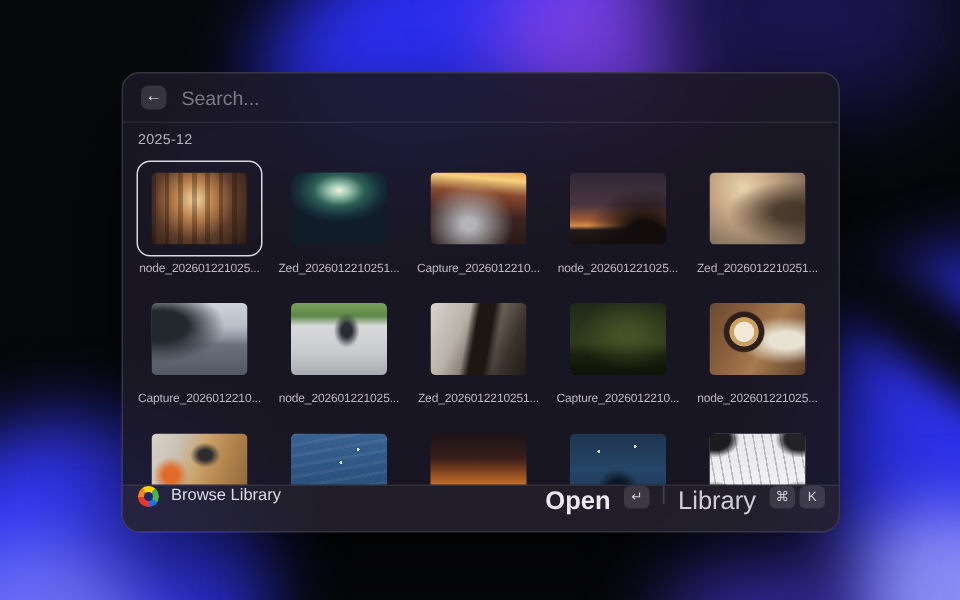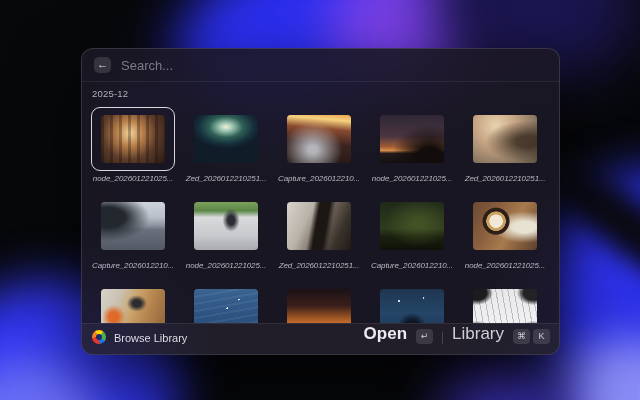--- a/index.html
+++ b/index.html
@@ -33,29 +33,29 @@
   .back-btn { width:17px; height:16px; border-radius:5px; background:rgba(255,255,255,0.13);
     color:#e4e2e8; font-size:11px; line-height:15px; text-align:center; cursor:pointer; flex:0 0 auto; }
   .search-input { flex:1; background:transparent; border:none; outline:none;
     font-size:13px; color:#ec4899; font-family:inherit; }
   .search-input::placeholder { color:#7d7a87; }
 
   .content { flex:1 1 auto; overflow:hidden; padding:4px 12px 0 9px; position:relative; }
   .section-label { font-size:9.5px; color:#b4b1bc; margin:2px 0 8px 1px; letter-spacing:0.2px; }
 
   .grid { display:flex; flex-wrap:wrap; width:465px; }
-  .cell { width:84px; margin:0 9px 9px 0; cursor:pointer;font-style:italic; }
+  .cell { width:84px; margin:0 9px 9px 0; cursor:pointer; }
   .thumb-wrap { width:84px; height:64px; border:1.5px solid transparent; border-radius:9px;
     display:flex; align-items:center; justify-content:center; }
   .cell.selected .thumb-wrap { border-color:#d9d8de; }
   .thumb { width:64px; height:48px; border-radius:3.5px; background:#444; }
   .fname { margin-top:3px; height:11px; font-size:8px; letter-spacing:-0.1px; color:#bab7c1;
     text-align:center; white-space:nowrap; overflow:hidden; }
 
-  .footer { flex:0 0 27px; display:flex; align-items:flex-end; padding:0 9px 10px 10px;
+  .footer { flex:0 0 27px; display:flex; align-items:flex-start; padding:0 9px 10px 10px;
     background:rgba(255,255,255,0.035); border-top:1px solid rgba(255,255,255,0.08); z-index:2; }
   .src-icon { width:14px; height:14px; border-radius:50%; margin-right:8px; position:relative; flex:0 0 auto;
     background:conic-gradient(from 210deg,#e8382b 0 15%,#f5821f 15% 32%,#ffd400 32% 52%,#4caf50 52% 76%,#1a73e8 76% 90%,#e8382b 90% 100%); }
   .src-icon::after { content:""; position:absolute; left:4px; top:4px; width:6px; height:6px;
     border-radius:50%; background:#1c2a6b; }
   .src-label { font-size:11px; color:#dddbe3; }
   .footer .spacer { flex:1; }
   .action-label { font-size:17px; color:#eceaf0; font-weight:bold; margin-right:6px; cursor:pointer; }
   .action-label.secondary { font-weight:normal; color:#cfcdd7; }
   .key { min-width:17px; height:15px; padding:0 3px; border-radius:4px; background:rgba(255,255,255,0.12);

